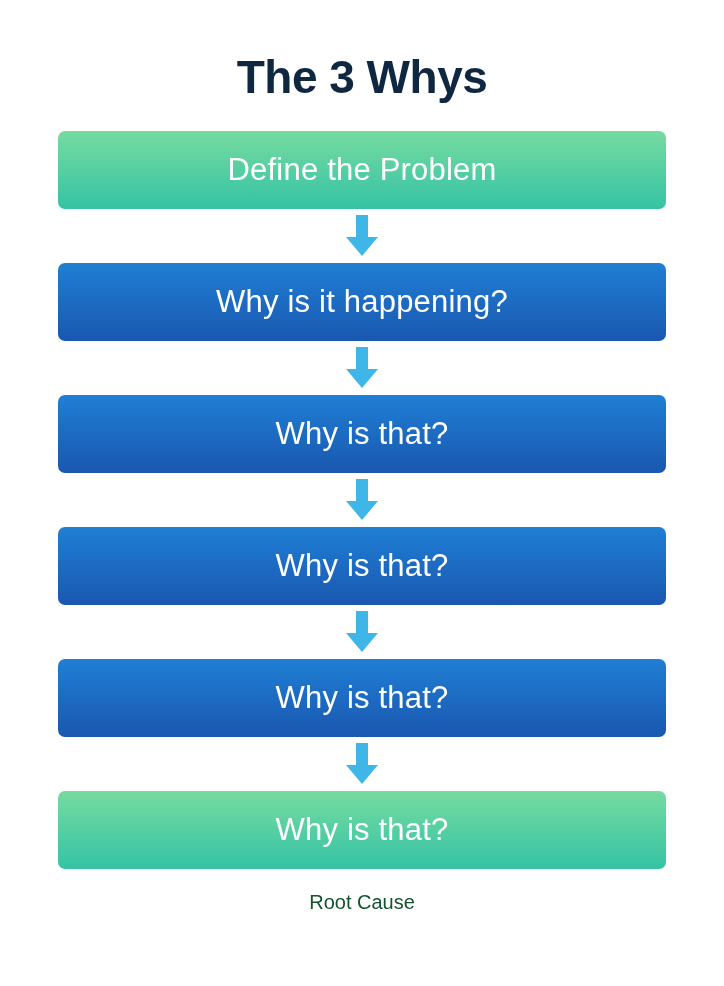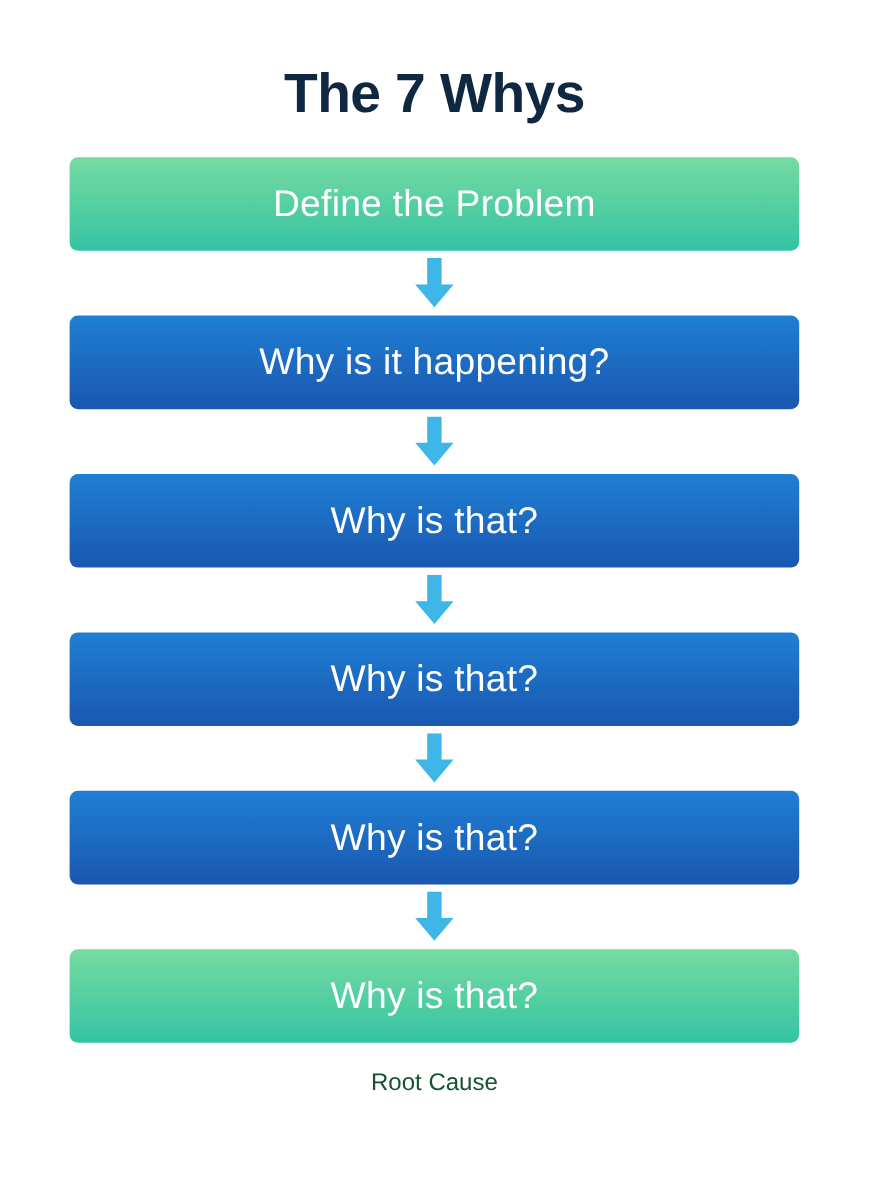--- a/index.html
+++ b/index.html
@@ -75,21 +75,21 @@
     font-size: 20px;
     color: #14532d;
     text-align: center;
   }
 </style>
 </head>
 <body>
 
 <div class="page">
 
-  <h1 class="diagram-title">The 7 Whys</h1>
+  <h1 class="diagram-title">The 3 Whys</h1>
 
   <div class="flow">
 
     <div class="step step-green">
       <span>Define the Problem</span>
     </div>
 
     <div class="arrow-wrap">
       <svg class="arrow" viewBox="0 0 34 42">
         <polygon points="11,0 23,0 23,22 33,22 17,41 1,22 11,22" fill="#3fb6e8"></polygon>

